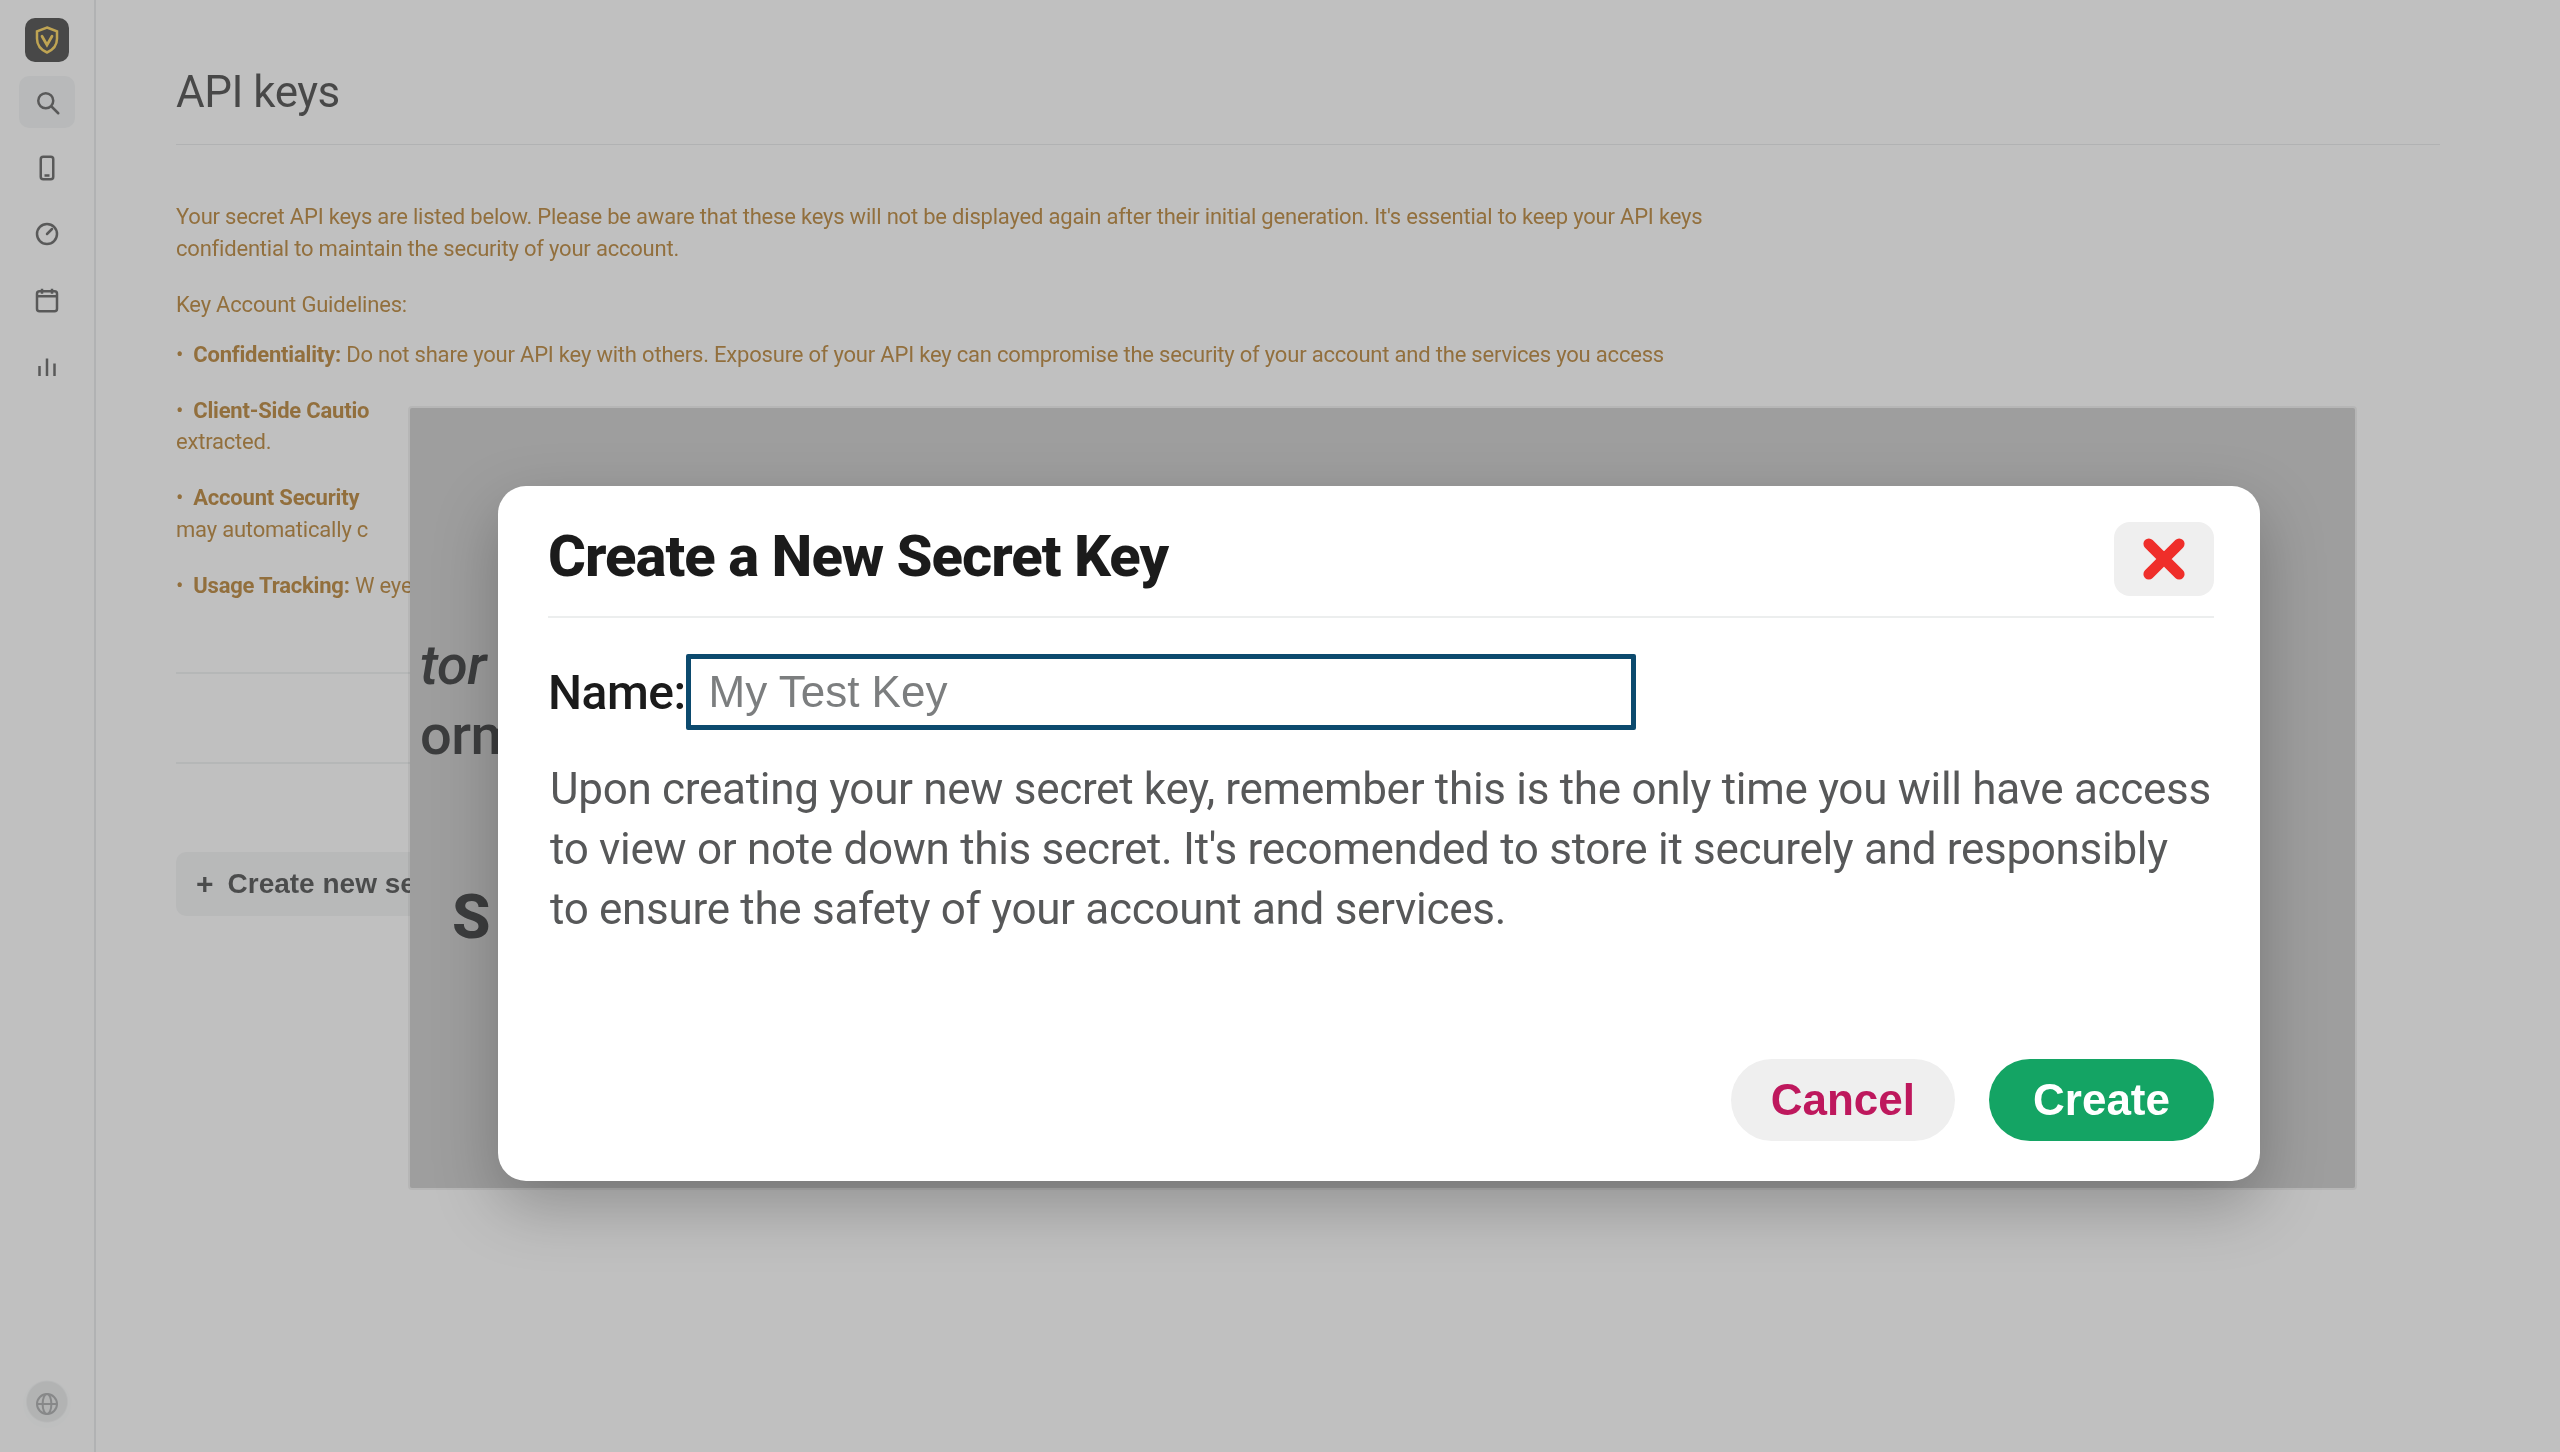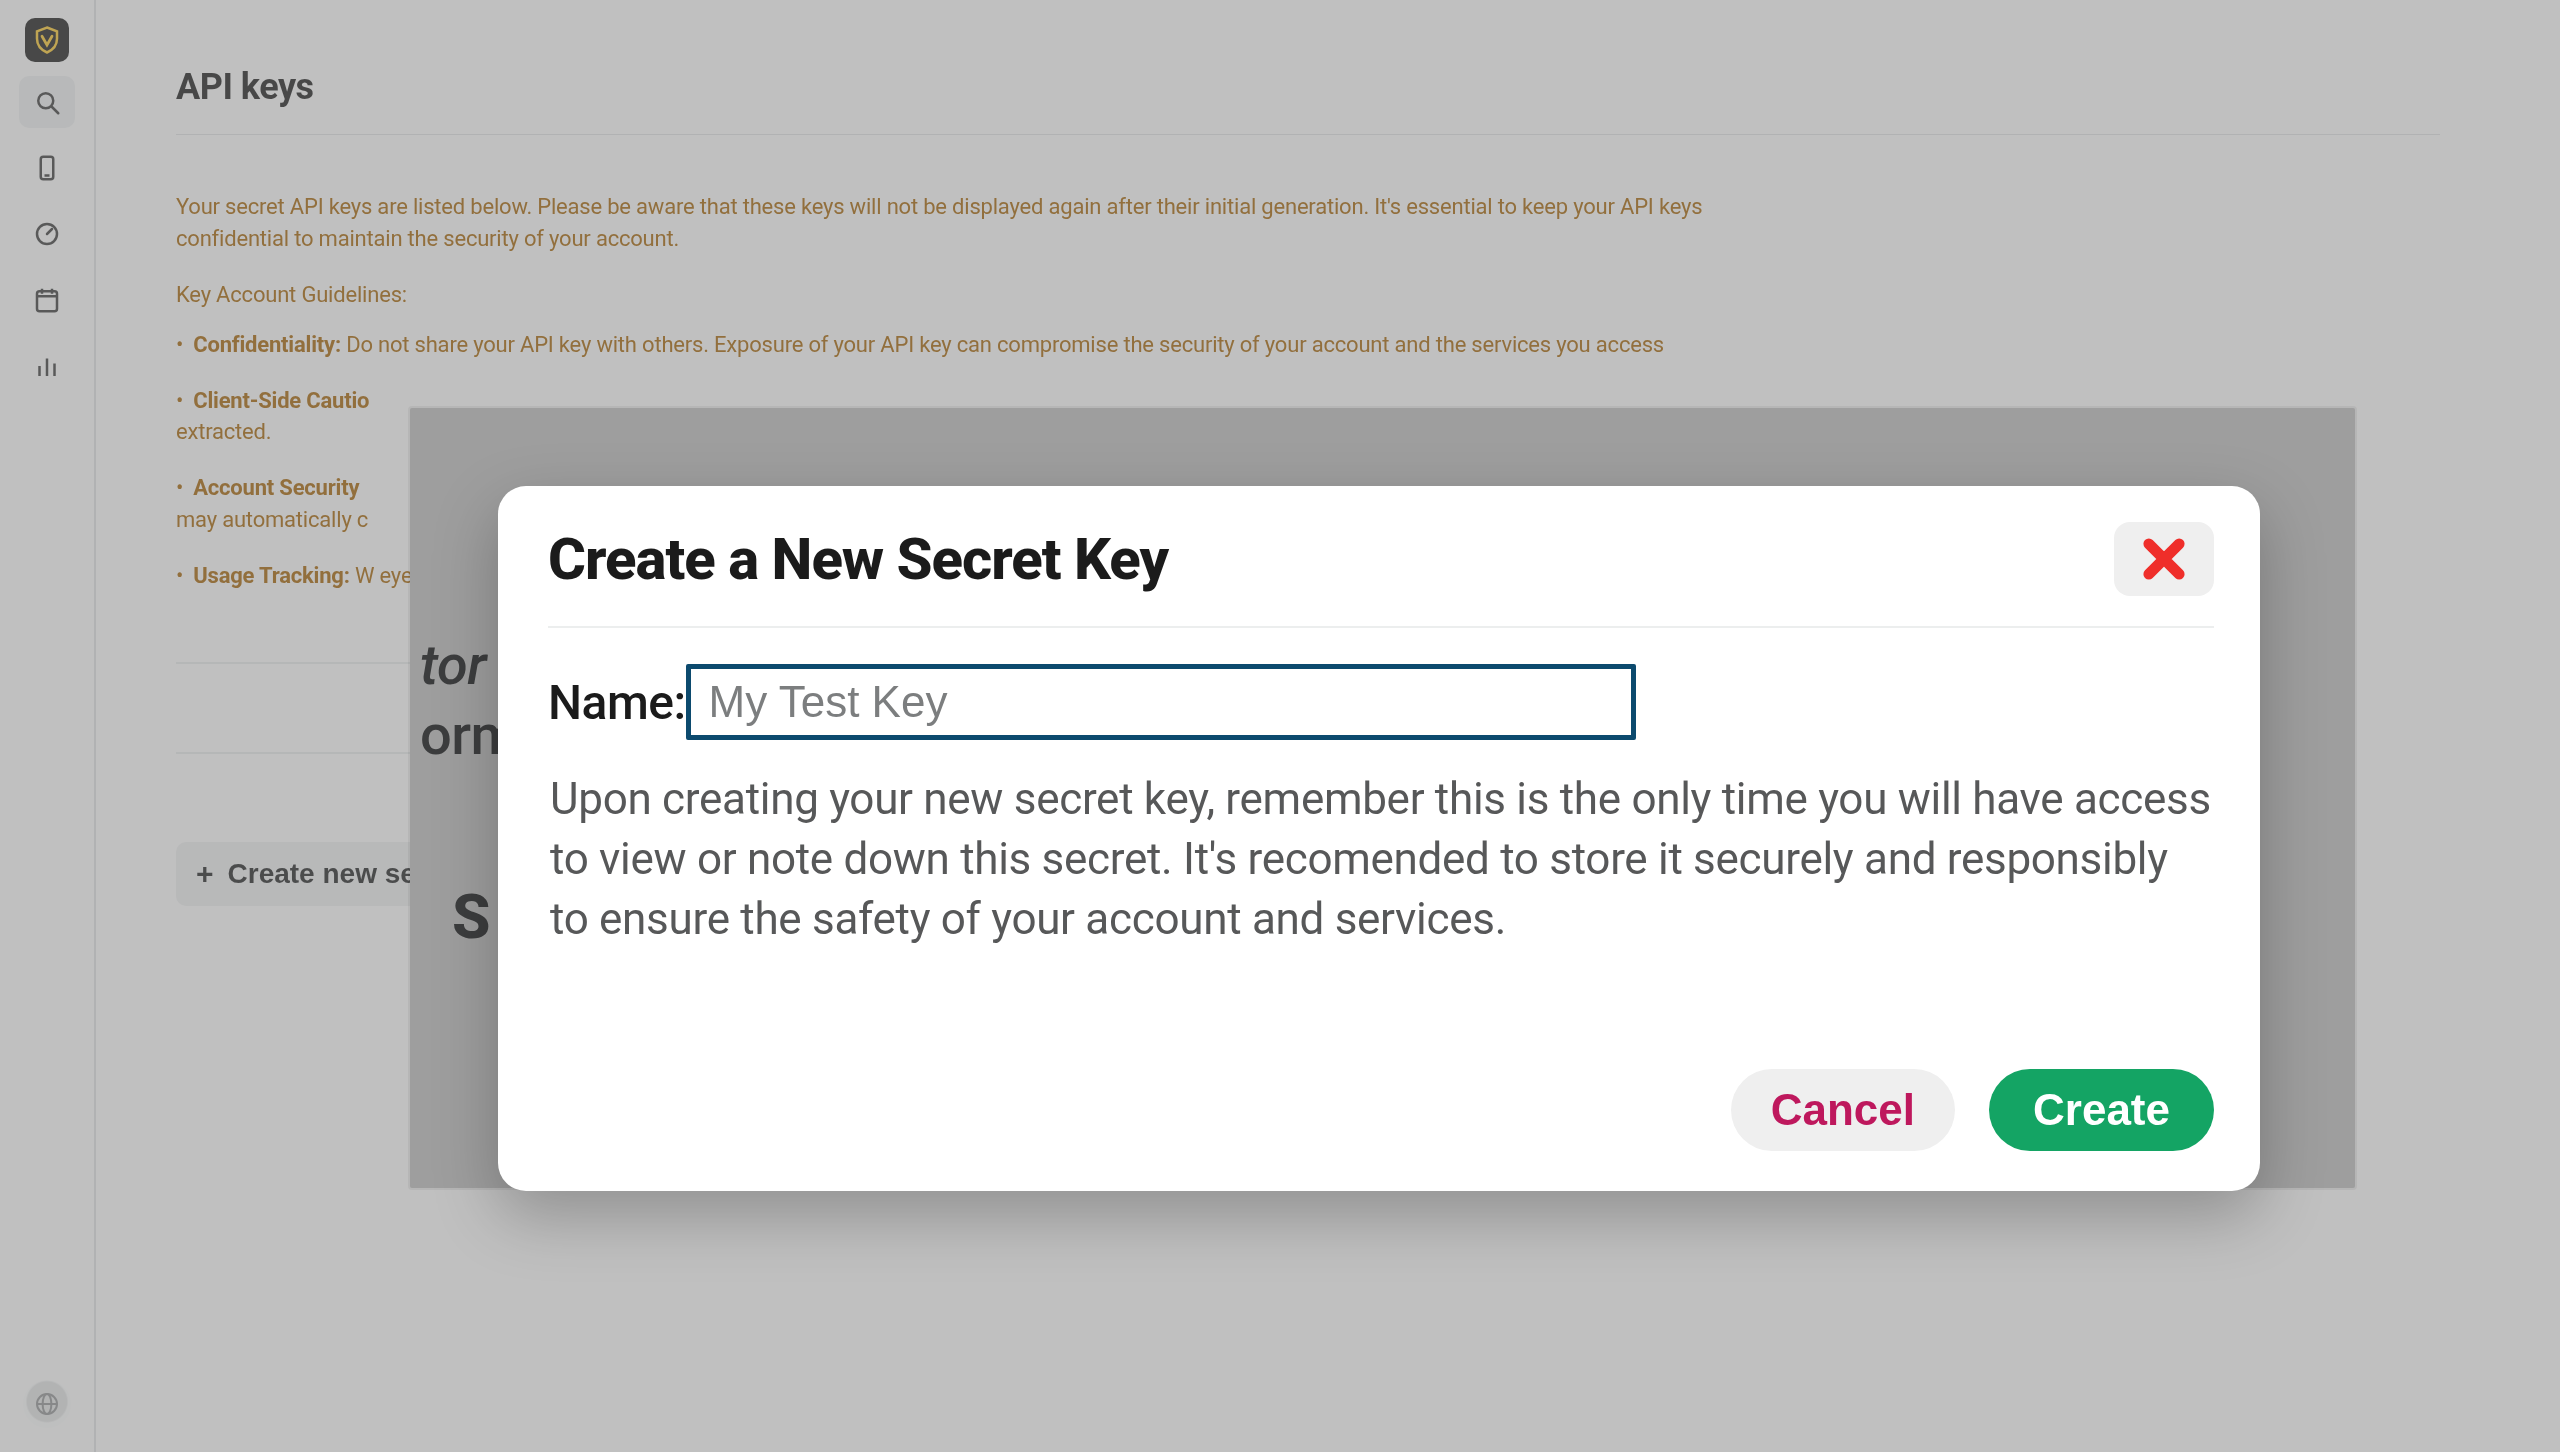--- a/index.html
+++ b/index.html
@@ -67,22 +67,22 @@
     display: flex; align-items: center; justify-content: center;
   }
   .sidebar .avatar svg { width: 30px; height: 30px; color: #8d8f90; }
   .nav-item svg { width: 30px; height: 30px; }
 
   
   .main {
     padding: 42px 120px 40px 80px;
   }
   .page-title {
-    font-size: 36px;
-    font-weight: 700;
+    font-size: 44px;
+    font-weight: 400;
     letter-spacing: -0.5px;
     margin: 24px 0 26px 0;
   }
   .hr { height: 1px; background: var(--border); margin: 0 0 56px 0; }
   .intro, .guidelines, .bullets p {
     font-size: 22px;
     line-height: 1.45;
     color: #a16207;
     max-width: 1640px;
     margin: 0 0 24px 0;
@@ -135,23 +135,23 @@
   .modal {
     position: absolute;
     left: 498px; top: 486px;
     width: 1762px;
     background: var(--modal-bg);
     border-radius: 28px;
     box-shadow: 0 24px 64px rgba(0,0,0,0.25);
     padding: 36px 46px 40px 50px;
   }
   .modal .titlebar {
-    display: flex; align-items: center; justify-content: space-between;
+    display: flex; justify-content: space-between;
     border-bottom: 2px solid #eceeee;
-    padding-bottom: 30px;
+    padding-bottom: 20px;
     margin-bottom: 36px;
   }
   .modal .title {
     font-size: 58px; font-weight: 800; letter-spacing: -1px;
   }
   .modal .close {
     width: 100px; height: 74px;
     border-radius: 16px;
     background: #efefef;
     display: flex; align-items: center; justify-content: center;

